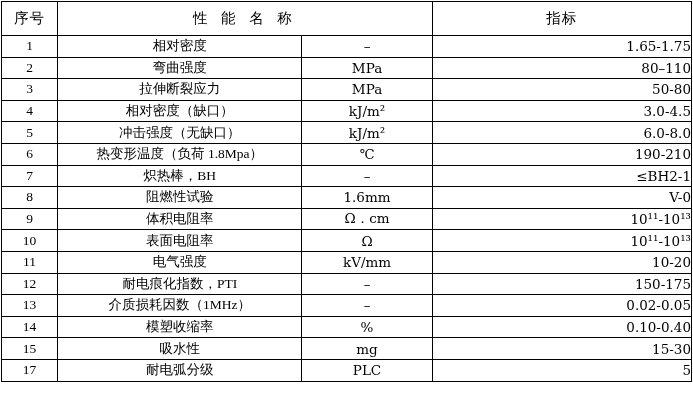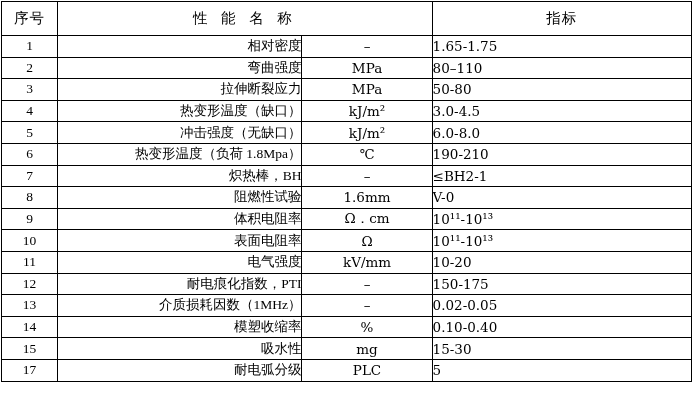--- a/index.html
+++ b/index.html
@@ -56,32 +56,32 @@
   
   tr.row td {
     height: 20.6px;
     font-size: 13.5px;
   }
   td.no {
     text-align: center;
     font-size: 13px;
   }
   td.name {
-    text-align: right;
+    text-align: center;
     padding-left: 10px;
     font-size: 13.5px;
     font-family: Liberation Serif, serif;
   }
   td.unit {
     text-align: center;
     font-size: 11.5px;
     font-family: "DejaVu Serif", serif;
   }
   td.value {
-    text-align: left;
+    text-align: right;
     font-size: 13px;
     font-family: "DejaVu Serif", serif;
   }
   .dash {
     font-family: "Liberation Serif", serif;
     font-size: 13px;
   }
   .le {
     font-family: "DejaVu Sans", sans-serif;
     font-size: 12px;
@@ -121,21 +121,21 @@
 
       <tr class="row">
         <td class="no">3</td>
         <td class="name">拉伸断裂应力</td>
         <td class="unit">MPa</td>
         <td class="value">50-80</td>
       </tr>
 
       <tr class="row">
         <td class="no">4</td>
-        <td class="name">热变形温度（缺口）</td>
+        <td class="name">相对密度（缺口）</td>
         <td class="unit">kJ/m²</td>
         <td class="value">3.0-4.5</td>
       </tr>
 
       <tr class="row">
         <td class="no">5</td>
         <td class="name">冲击强度（无缺口）</td>
         <td class="unit">kJ/m²</td>
         <td class="value">6.0-8.0</td>
       </tr>

